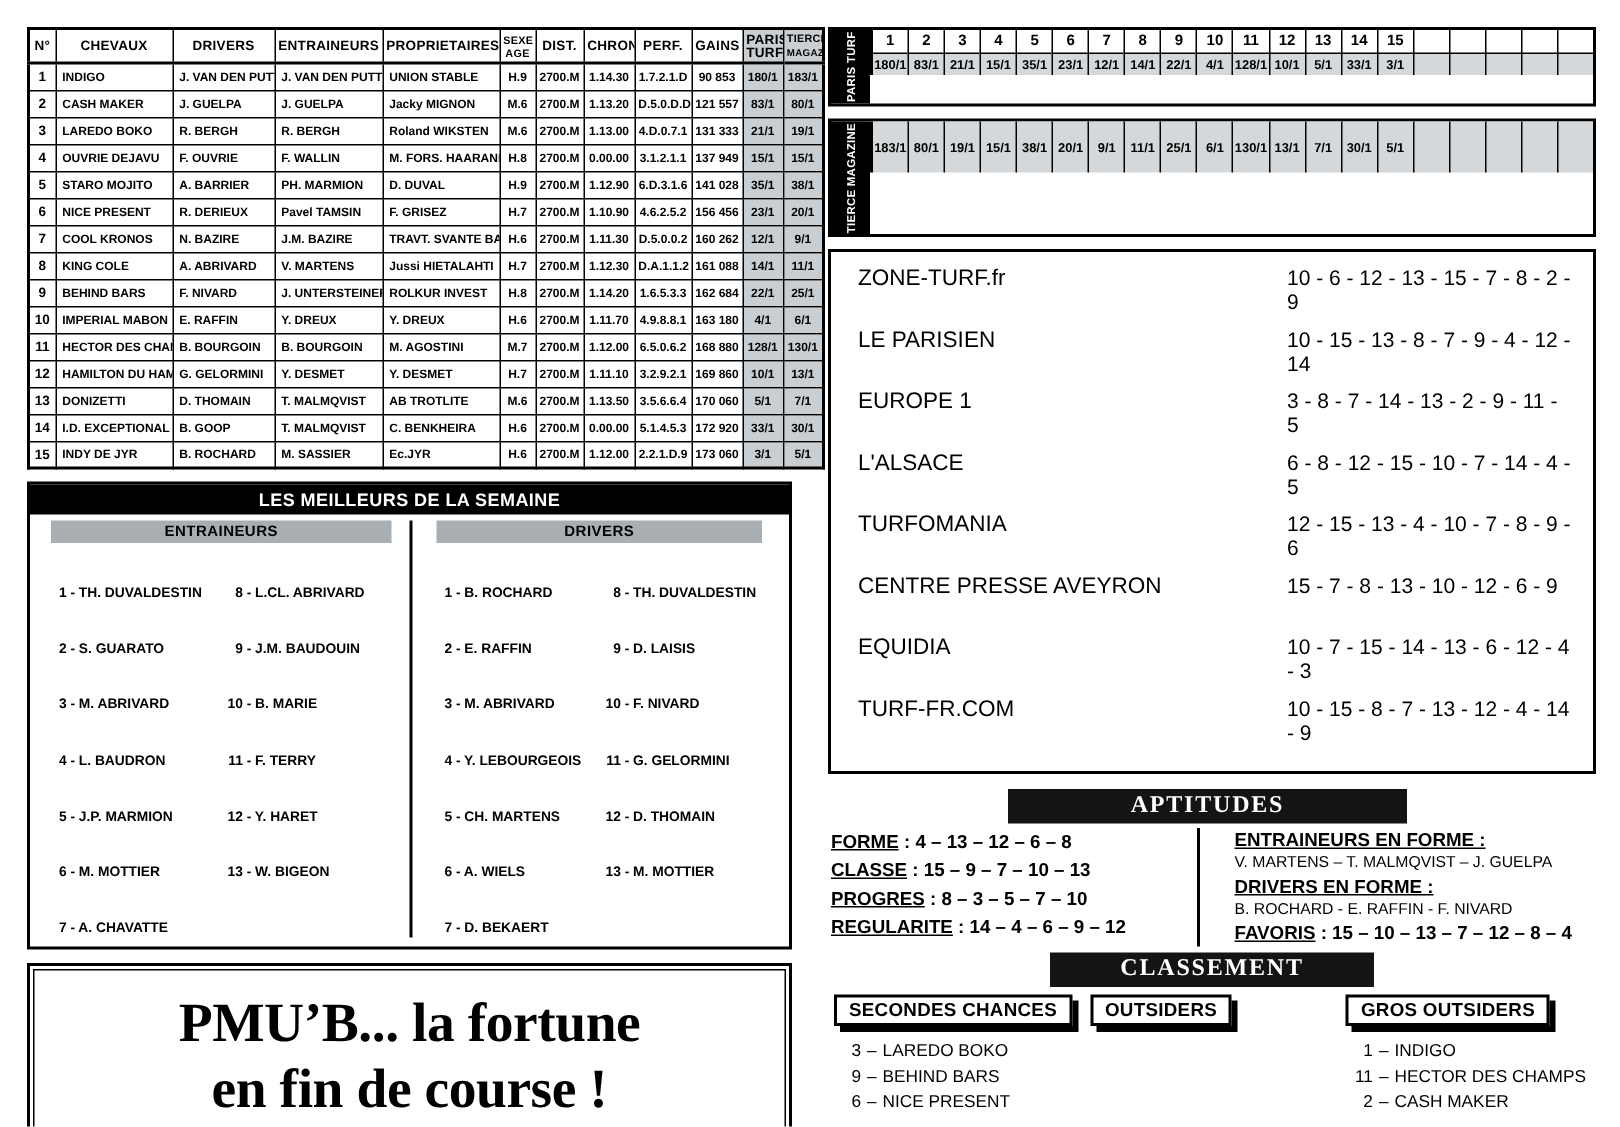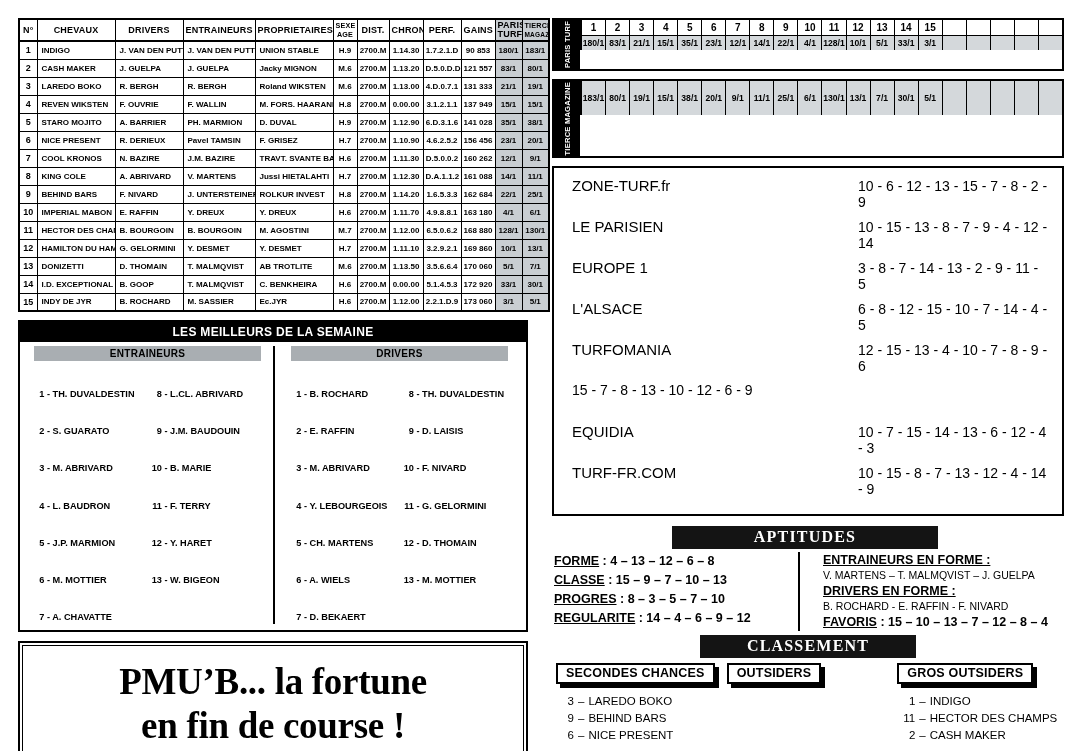--- a/index.html
+++ b/index.html
@@ -336,21 +336,21 @@
             <td class="c-sexe">M.6</td>
             <td class="c-dist">2700.M</td>
             <td class="c-chr">1.13.00</td>
             <td class="c-perf">4.D.0.7.1</td>
             <td class="c-gain">131 333</td>
             <td class="c-pt shade">21/1</td>
             <td class="c-tm shade">19/1</td>
           </tr>
           <tr>
             <td class="num c-no">4</td>
-            <td class="l c-chev ">REVEN WIKSTEN</td>
+            <td class="l c-chev ">OUVRIE DEJAVU</td>
             <td class="l c-driv ">F. OUVRIE</td>
             <td class="l c-entr ">F. WALLIN</td>
             <td class="l c-prop tiny">M. FORS. HAARANEN</td>
             <td class="c-sexe">H.8</td>
             <td class="c-dist">2700.M</td>
             <td class="c-chr">0.00.00</td>
             <td class="c-perf">3.1.2.1.1</td>
             <td class="c-gain">137 949</td>
             <td class="c-pt shade">15/1</td>
             <td class="c-tm shade">15/1</td>
@@ -679,20 +679,21 @@
         </div>
         <div class="prono-row">
           <div class="prono-name">L'ALSACE</div>
           <div class="prono-nums">6 - 8 - 12 - 15 - 10 - 7 - 14 - 4 - 5</div>
         </div>
         <div class="prono-row">
           <div class="prono-name">TURFOMANIA</div>
           <div class="prono-nums">12 - 15 - 13 - 4 - 10 - 7 - 8 - 9 - 6</div>
         </div>
         <div class="prono-row">
+          <div class="prono-name">CENTRE PRESSE AVEYRON</div>
           <div class="prono-nums">15 - 7 - 8 - 13 - 10 - 12 - 6 - 9</div>
         </div>
         <div class="prono-row">
           <div class="prono-name">EQUIDIA</div>
           <div class="prono-nums">10 - 7 - 15 - 14 - 13 - 6 - 12 - 4 - 3</div>
         </div>
         <div class="prono-row">
           <div class="prono-name">TURF-FR.COM</div>
           <div class="prono-nums">10 - 15 - 8 - 7 - 13 - 12 - 4 - 14 - 9</div>
         </div>

